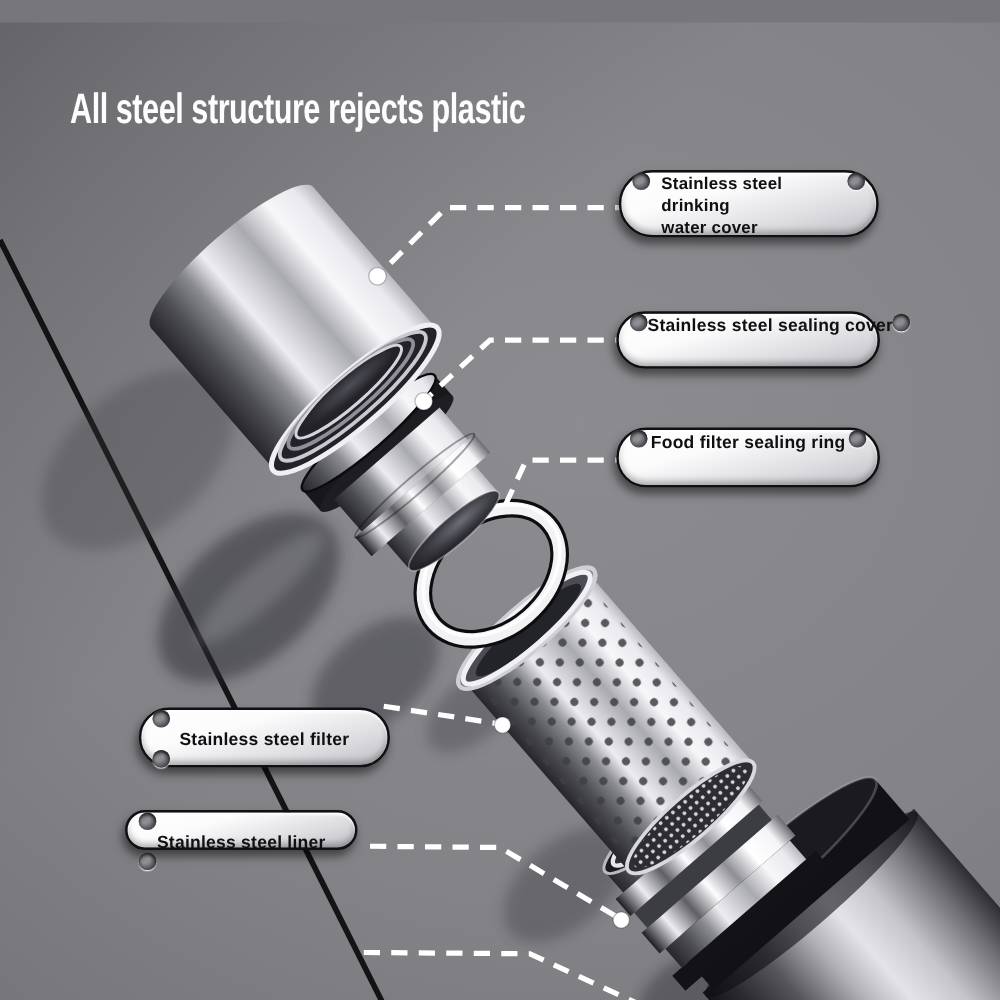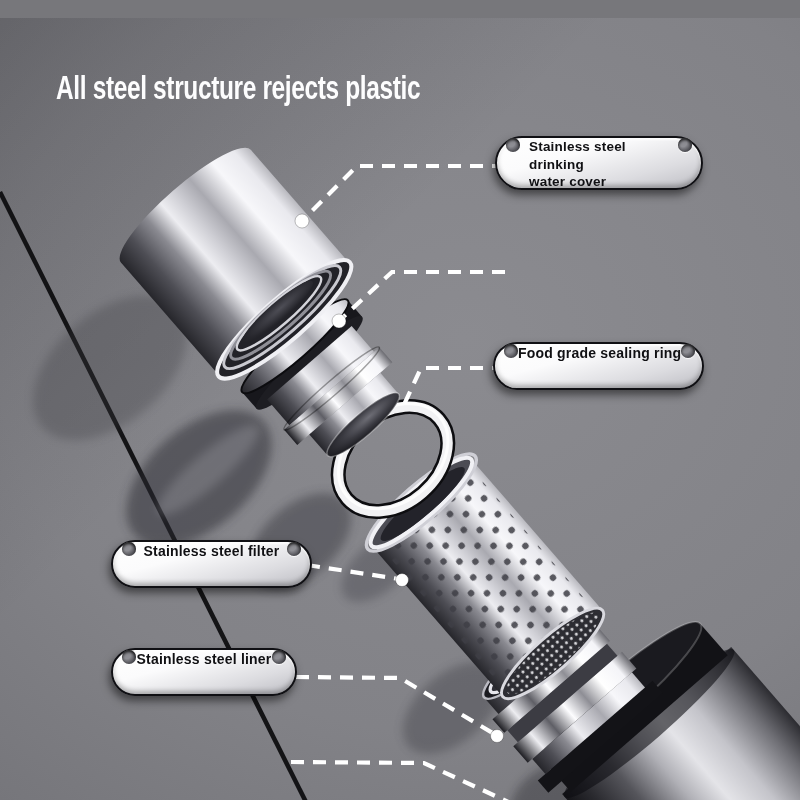--- a/index.html
+++ b/index.html
@@ -38,22 +38,22 @@
   }
   .plate-text{
     flex:1 1 auto;text-align:center;
     font-weight:700;font-size:14px;line-height:1.3;color:#101013;
     letter-spacing:.2px;white-space:nowrap;
   }
   .plate--multiline .plate-text{white-space:pre-line;text-align:left;padding-left:9px;font-size:13.5px;}
   #plate-dwc{left:495px;top:118px;width:208px;height:54px;}
   #plate-ssc{left:493px;top:231px;width:211px;height:46px;}
   #plate-fgr{left:493px;top:324px;width:211px;height:48px;}
-  #plate-filter{left:111px;top:522px;width:201px;height:48px;}
-  #plate-liner{left:111px;top:630px;width:186px;height:48px;}
+  #plate-filter{left:111px;top:548px;width:201px;height:48px;flex-direction:column;}
+  #plate-liner{left:100px;top:630px;width:186px;height:32px;flex-direction:column;}
   #plate-cup{left:109px;top:721px;width:182px;height:44px;}
 </style>
 </head>
 <body>
 
 <div class="stage">
 
   <svg class="scene-svg" width="800" height="800" viewBox="0 0 800 800">
     <defs>
       <linearGradient id="gMetal" x1="0" y1="0" x2="0" y2="1">
@@ -198,24 +198,29 @@
 
   <h1 class="page-title">All steel structure rejects plastic</h1>
 
   <div class="plate plate--multiline" id="plate-dwc">
     <span class="rivet"></span>
     <span class="plate-text">Stainless steel drinking
 water cover</span>
     <span class="rivet"></span>
   </div>
 
+  <div class="plate" id="plate-ssc">
+    <span class="rivet"></span>
+    <span class="plate-text">Stainless steel sealing cover</span>
+    <span class="rivet"></span>
+  </div>
 
   <div class="plate" id="plate-fgr">
     <span class="rivet"></span>
-    <span class="plate-text">Food grade sealing ring</span>
+    <span class="plate-text">Food filter sealing ring</span>
     <span class="rivet"></span>
   </div>
 
   <div class="plate" id="plate-filter">
     <span class="rivet"></span>
     <span class="plate-text">Stainless steel filter</span>
     <span class="rivet"></span>
   </div>
 
   <div class="plate" id="plate-liner">

